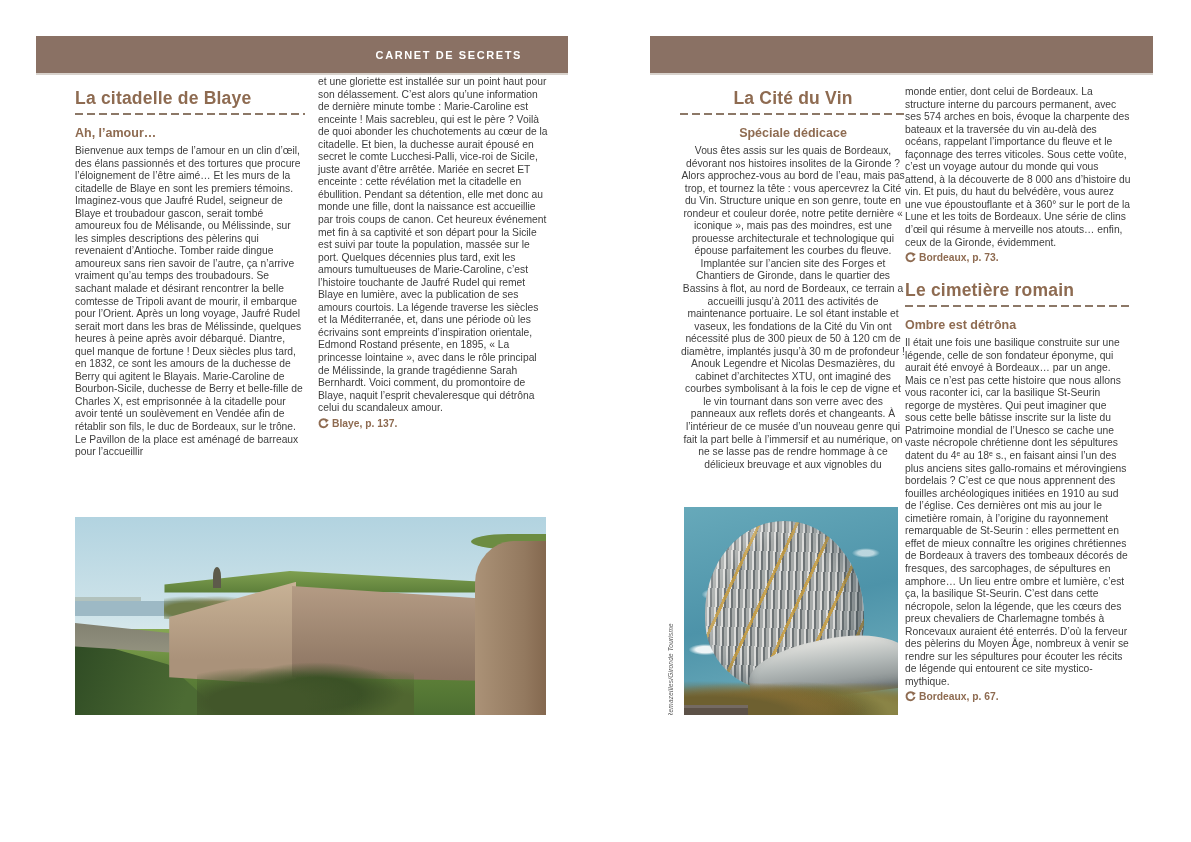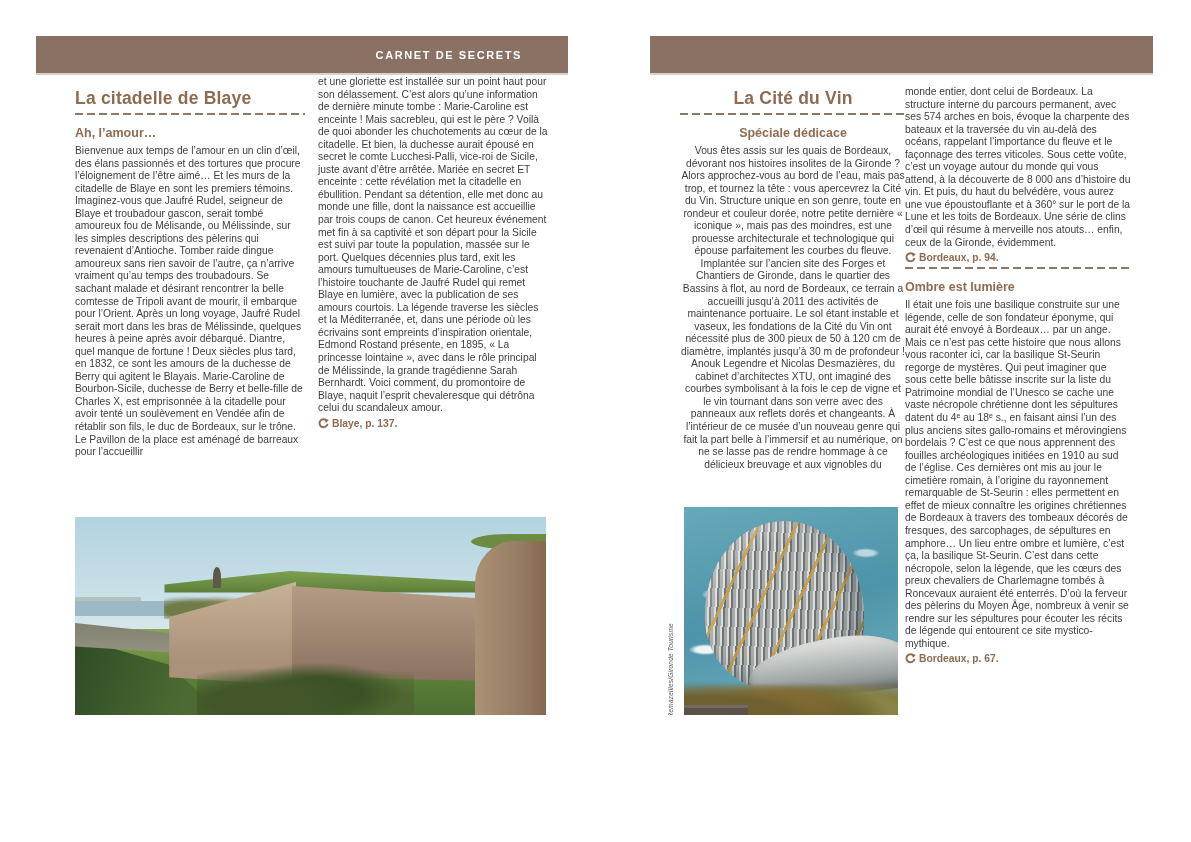--- a/index.html
+++ b/index.html
@@ -155,25 +155,26 @@
     <div class="body-text">Vous êtes assis sur les quais de Bordeaux, dévorant nos histoires insolites de la Gironde ? Alors approchez-vous au bord de l’eau, mais pas trop, et tournez la tête : vous apercevrez la Cité du Vin. Structure unique en son genre, toute en rondeur et couleur dorée, notre petite dernière « iconique », mais pas des moindres, est une prouesse architecturale et technologique qui épouse parfaitement les courbes du fleuve. Implantée sur l’ancien site des Forges et Chantiers de Gironde, dans le quartier des Bassins à flot, au nord de Bordeaux, ce terrain a accueilli jusqu’à 2011 des activités de maintenance portuaire. Le sol étant instable et vaseux, les fondations de la Cité du Vin ont nécessité plus de 300 pieux de 50 à 120 cm de diamètre, implantés jusqu’à 30 m de profondeur ! Anouk Legendre et Nicolas Desmazières, du cabinet d’architectes XTU, ont imaginé des courbes symbolisant à la fois le cep de vigne et le vin tournant dans son verre avec des panneaux aux reflets dorés et changeants. À l’intérieur de ce musée d’un nouveau genre qui fait la part belle à l’immersif et au numérique, on ne se lasse pas de rendre hommage à ce délicieux breuvage et aux vignobles du</div>
   </div>
 
   <div class="col" style="left:905px; top:86px; width:226px;">
     <div class="body-text" style="margin-top:0;">monde entier, dont celui de Bordeaux. La structure interne du parcours permanent, avec ses 574 arches en bois, évoque la charpente des bateaux et la traversée du vin au-delà des océans, rappelant l’importance du fleuve et le façonnage des terres viticoles. Sous cette voûte, c’est un voyage autour du monde qui vous attend, à la découverte de 8 000 ans d’histoire du vin. Et puis, du haut du belvédère, vous aurez une vue époustouflante et à 360° sur le port de la Lune et les toits de Bordeaux. Une série de clins d’œil qui résume à merveille nos atouts… enfin, ceux de la Gironde, évidemment.</div>
     <div class="ref">
       <svg width="11" height="11" viewBox="0 0 12 12">
         <path d="M9.6 3.1 A4.4 4.4 0 1 0 10.4 6.4" fill="none" stroke="#8e6b51" stroke-width="2.1"></path>
         <path d="M7.6 0.8 L11.8 2.3 L8.6 5.4 Z" fill="#8e6b51"></path>
       </svg>
-      <span>Bordeaux, p. 94.</span>
+      <span>Bordeaux, p. 73.</span>
     </div>
 
+    <div class="article-title" style="margin-top:17px;">Le cimetière romain</div>
     <div class="dashes"></div>
-    <div class="subhead">Ombre est lumière</div>
+    <div class="subhead">Ombre est détrôna</div>
     <div class="body-text">Il était une fois une basilique construite sur une légende, celle de son fondateur éponyme, qui aurait été envoyé à Bordeaux… par un ange. Mais ce n’est pas cette histoire que nous allons vous raconter ici, car la basilique St-Seurin regorge de mystères. Qui peut imaginer que sous cette belle bâtisse inscrite sur la liste du Patrimoine mondial de l’Unesco se cache une vaste nécropole chrétienne dont les sépultures datent du 4ᵉ au 18ᵉ s., en faisant ainsi l’un des plus anciens sites gallo-romains et mérovingiens bordelais ? C’est ce que nous apprennent des fouilles archéologiques initiées en 1910 au sud de l’église. Ces dernières ont mis au jour le cimetière romain, à l’origine du rayonnement remarquable de St-Seurin : elles permettent en effet de mieux connaître les origines chrétiennes de Bordeaux à travers des tombeaux décorés de fresques, des sarcophages, de sépultures en amphore… Un lieu entre ombre et lumière, c’est ça, la basilique St-Seurin. C’est dans cette nécropole, selon la légende, que les cœurs des preux chevaliers de Charlemagne tombés à Roncevaux auraient été enterrés. D’où la ferveur des pèlerins du Moyen Âge, nombreux à venir se rendre sur les sépultures pour écouter les récits de légende qui entourent ce site mystico-mythique.</div>
     <div class="ref">
       <svg width="11" height="11" viewBox="0 0 12 12">
         <path d="M9.6 3.1 A4.4 4.4 0 1 0 10.4 6.4" fill="none" stroke="#8e6b51" stroke-width="2.1"></path>
         <path d="M7.6 0.8 L11.8 2.3 L8.6 5.4 Z" fill="#8e6b51"></path>
       </svg>
       <span>Bordeaux, p. 67.</span>
     </div>
   </div>
 

